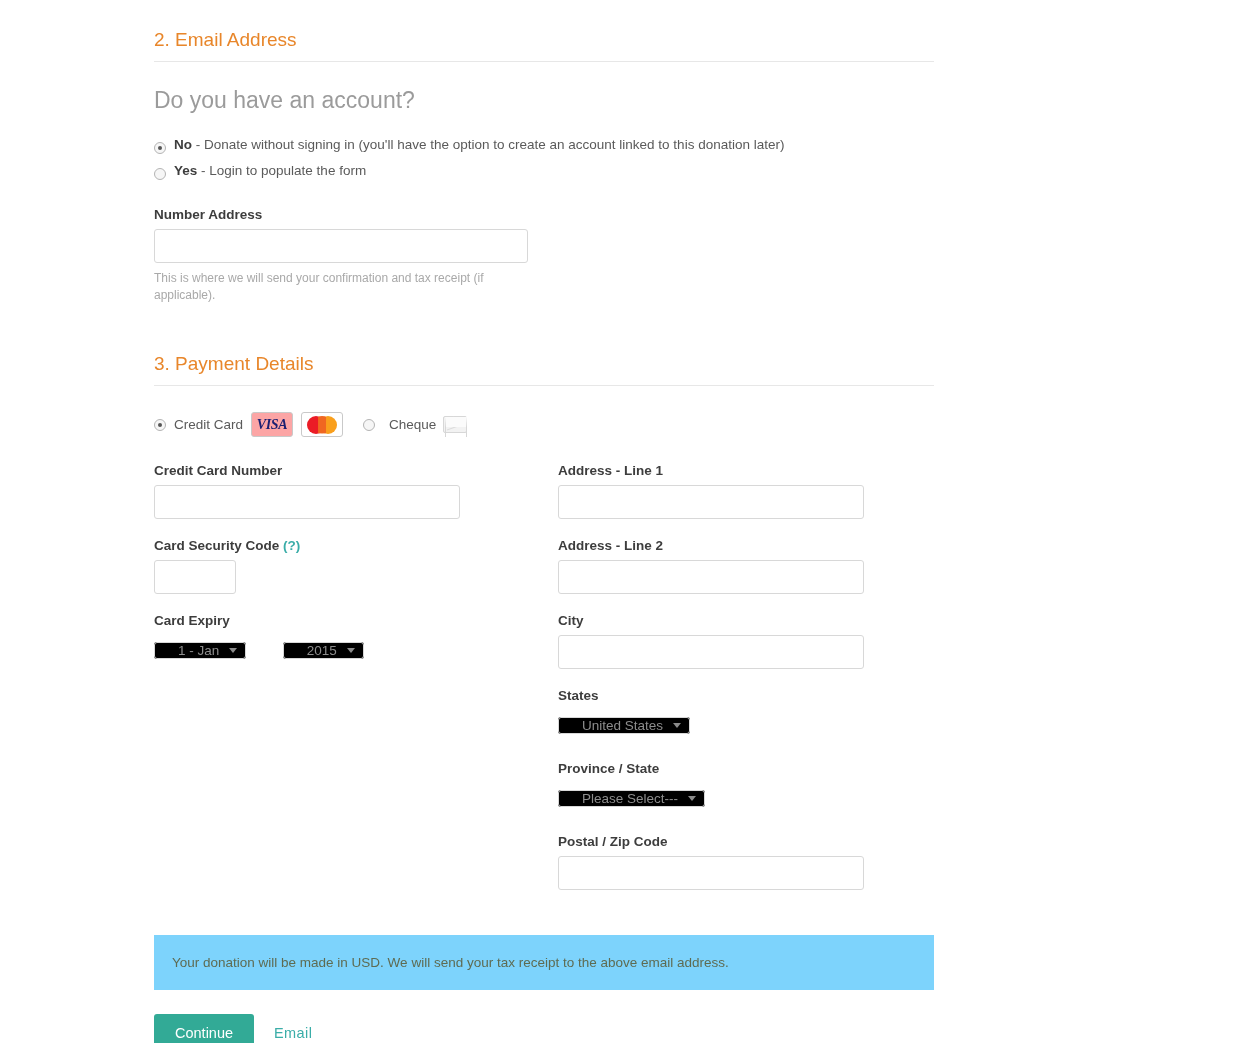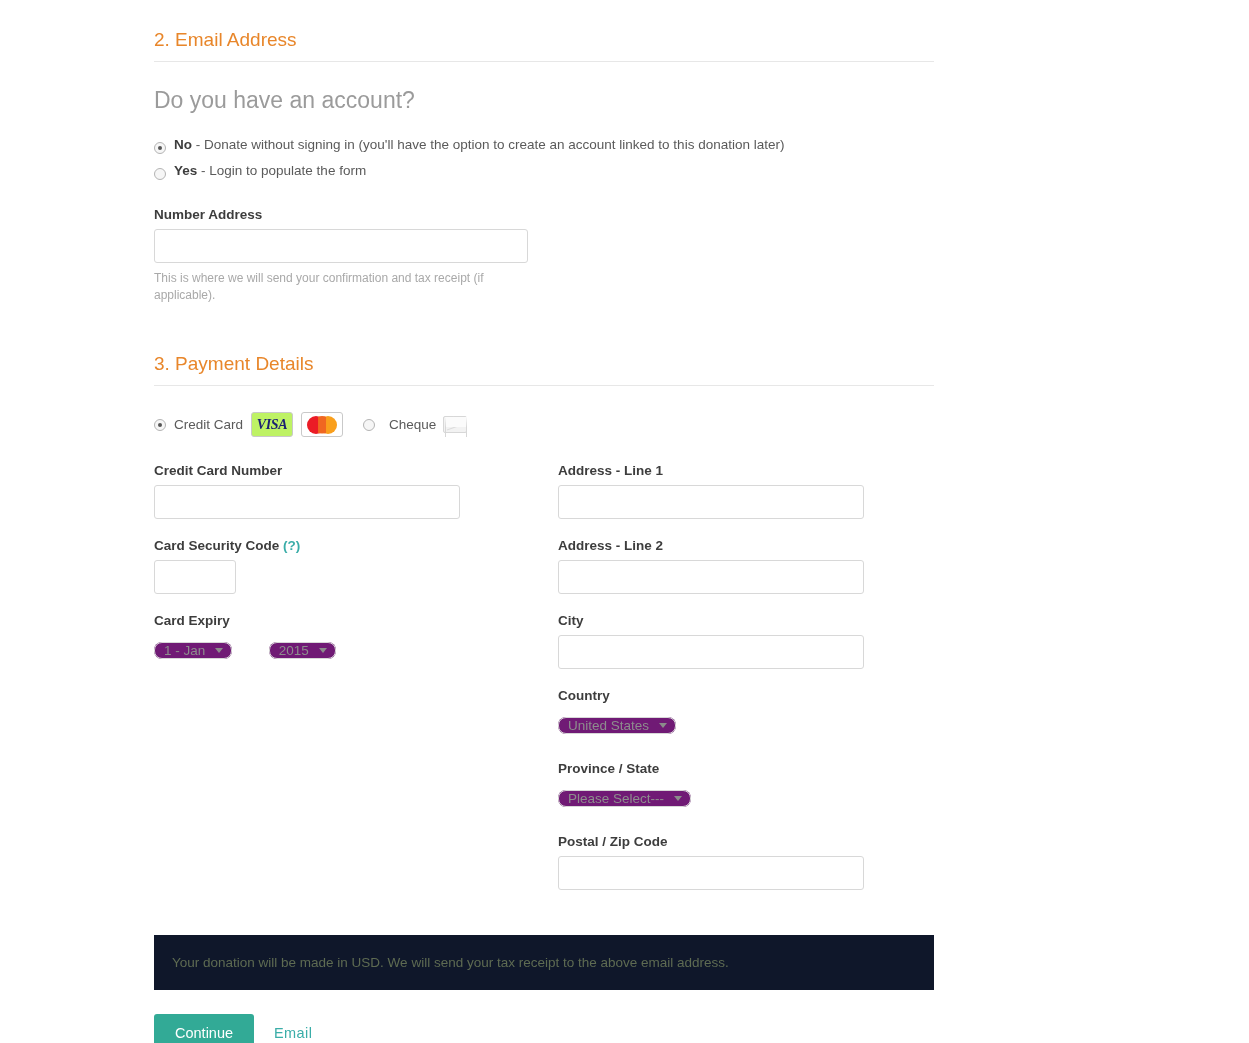--- a/index.html
+++ b/index.html
@@ -118,25 +118,25 @@
 
   
   .select-wrap {
     position: relative;
     display: inline-block;
   }
   .select-box {
     box-sizing: border-box;
     height: 34px;
     border: 1px solid #d8d8d8;
-    border-radius: 8px;
-    background: #701a75;
+    border-radius: 3px;
+    background: #000000;
     font-size: 13.5px;
     color: #8d8d8d;
-    padding: 0 26px 0 9px;
+    padding: 0 26px 0 23px;
     line-height: 32px;
     white-space: nowrap;
     overflow: hidden;
   }
   .select-arrow {
     position: absolute;
     right: 9px;
     top: 13px;
     width: 0; height: 0;
     border-left: 4px solid transparent;
@@ -150,21 +150,21 @@
     align-items: center;
     font-size: 13.5px;
     color: #5a5a5a;
   }
   .pay-row .radio { margin-top: 0; }
   .card-badge {
     width: 42px;
     height: 25px;
     border: 1px solid #c9c9c9;
     border-radius: 3px;
-    background: #bef264;
+    background: #fca5a5;
     margin-left: 8px;
     display: flex;
     align-items: center;
     justify-content: center;
     box-sizing: border-box;
   }
   .visa-text {
     font-family: "Liberation Serif", serif;
     font-weight: bold;
     font-style: italic;
@@ -223,21 +223,21 @@
   }
 
   
   .cols { display: flex; }
   .col-left { width: 404px; }
   .col-right { width: 306px; }
   .fgroup { margin-bottom: 19px; }
 
   
   .notice {
-    background: #0f172a;
+    background: #7dd3fc;
     color: #5e6b52;
     font-size: 13.5px;
     padding: 20px 18px;
     box-sizing: border-box;
   }
 
   
   .btn-row { display: flex; align-items: center; }
   .btn-primary {
     background: #32aa96;
@@ -358,21 +358,21 @@
           <label class="field-label">Address - Line 2</label>
           <input class="text-input" style="width: 306px;" value="">
         </div>
 
         <div class="fgroup">
           <label class="field-label">City</label>
           <input class="text-input" style="width: 306px;" value="">
         </div>
 
         <div class="fgroup">
-          <label class="field-label">Country</label>
+          <label class="field-label">States</label>
           <span class="select-wrap">
             <span class="select-box" style="width:306px;text-align:right;">United States</span>
             <span class="select-arrow"></span>
           </span>
         </div>
 
         <div class="fgroup">
           <label class="field-label">Province / State</label>
           <span class="select-wrap">
             <span class="select-box" style="width:306px;">Please Select---</span>

